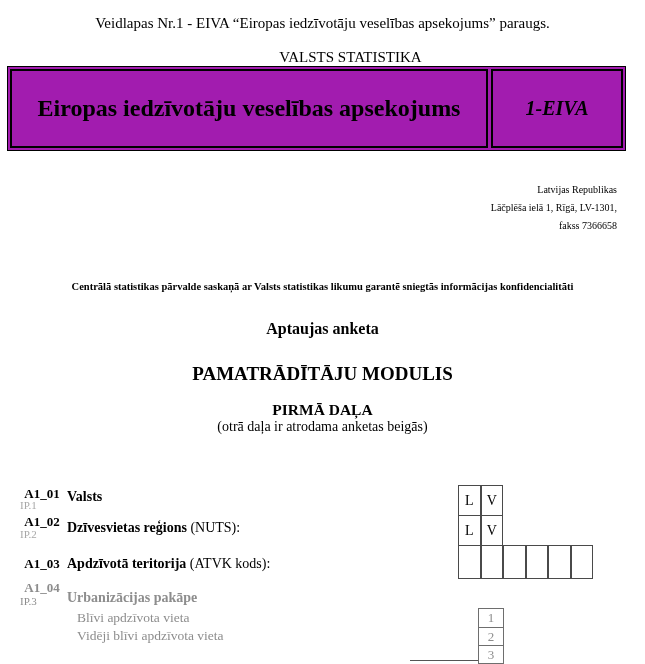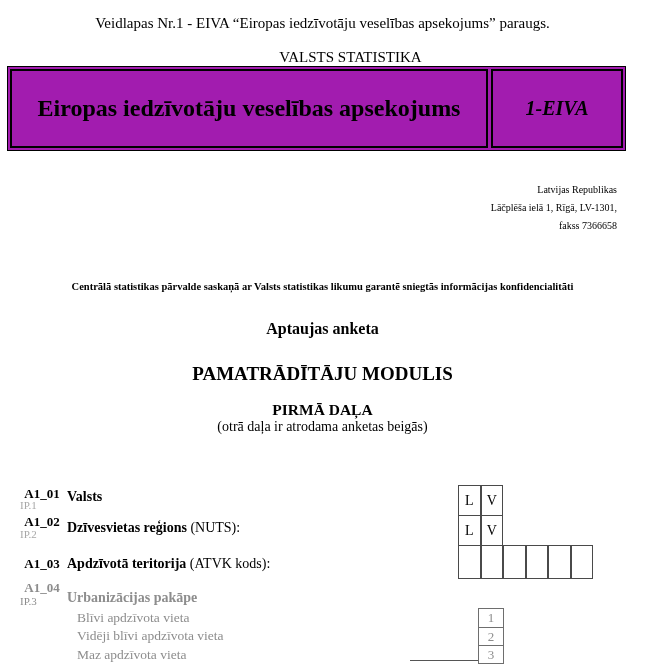--- a/index.html
+++ b/index.html
@@ -122,21 +122,20 @@
       <div class="acell h34"></div>
     </div>
   </div>
 
   <div class="abs qcode gray" style="top:580px">A1_04</div>
   <div class="abs qip gray" style="top:595px">IP.3</div>
   <div class="abs qlabel b gray" style="top:590px">Urbanizācijas pakāpe</div>
 
   <div class="abs opt gray" style="top:610px">Blīvi apdzīvota vieta</div>
   <div class="abs opt gray" style="top:628px">Vidēji blīvi apdzīvota vieta</div>
-  <div class="abs opt gray" style="top:647px">Maz apdzīvota vieta</div>
 
   <div class="abs optgrid">
     <div class="ocell o1">1</div>
     <div class="ocell o2">2</div>
     <div class="ocell o2">3</div>
   </div>
 
   <div class="abs footer-rule"></div>
 
 </div>

